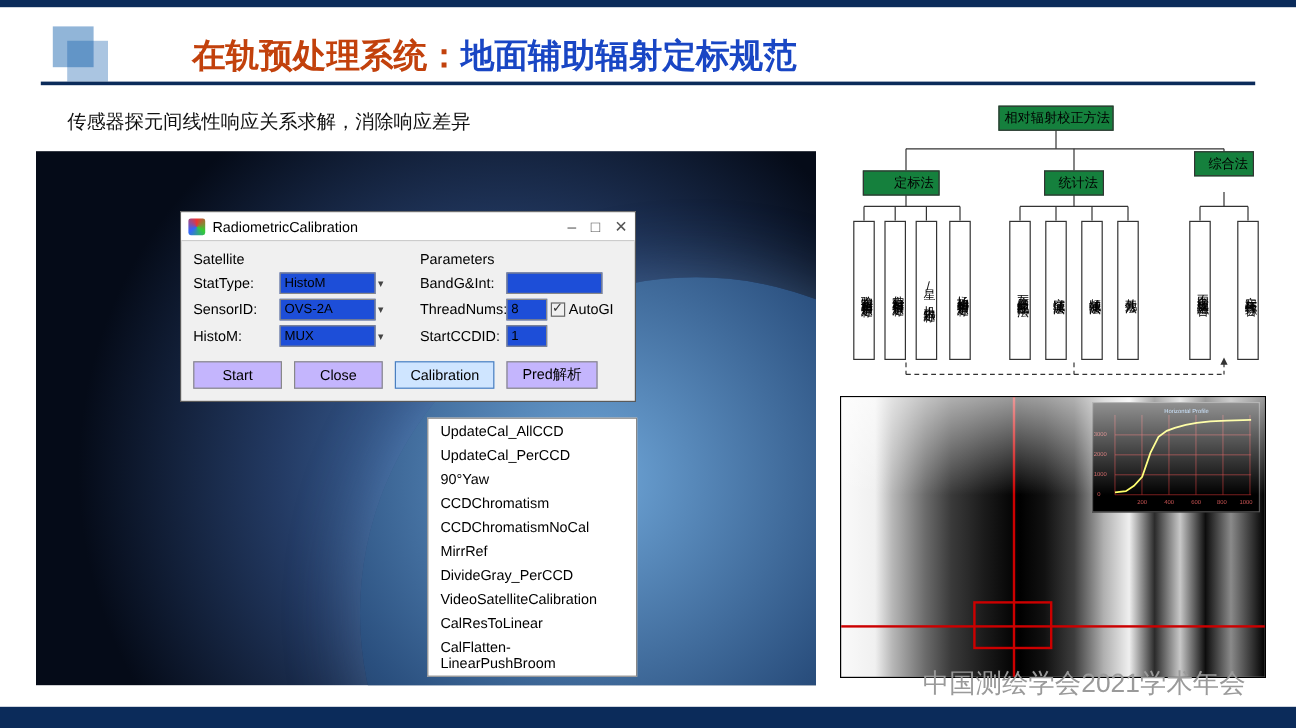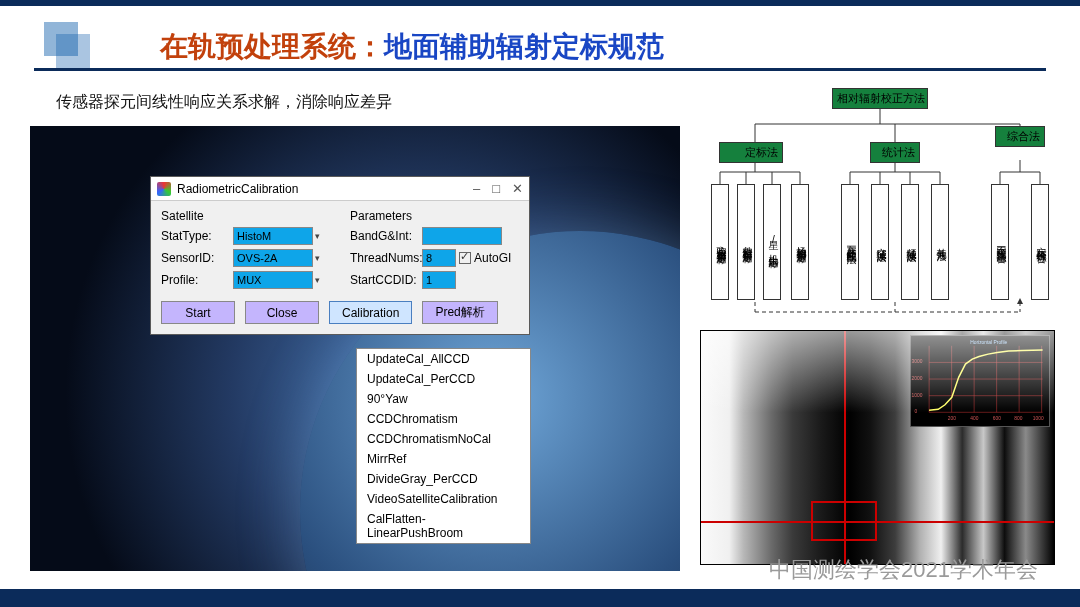--- a/index.html
+++ b/index.html
@@ -61,21 +61,21 @@
   .dlg-wbtns { margin-left: auto; display: flex; gap: 12px; font-size: 13px; color: #555; }
   .dlg-wbtns span { cursor: default; }
   .dlg-menu { padding: 2px 8px; background: #fff; border-bottom: 1px solid #ccc; }
   .dlg-menu span { margin-right: 14px; }
   .dlg-body { padding: 8px 10px 10px; }
   .row2 { display: flex; gap: 20px; }
   .col { flex: 1; }
   .lbl { display: inline-block; width: 72px; }
   .field { display: flex; align-items: center; margin: 4px 0; }
   .field input[type=text] {
-    width: 80px; height: 18px; border: 1px solid #888; background: #0ea5e9; font-size: 11px;
+    width: 80px; height: 18px; border: 1px solid #888; background: #1d4ed8; font-size: 11px;
     padding: 0 3px;
   }
   .field.small input[type=text] { width: 34px; }
   .chev { font-size: 9px; margin-left: 2px; color: #444; }
   .chk { width: 12px; height: 12px; margin: 0 3px; border: 1px solid #666; display: inline-block;
     position: relative; }
   .chk::after { content: "\2713"; position: absolute; top: -3px; left: 0; font-size: 11px; color: #333; }
   .btnrow { display: flex; gap: 10px; margin-top: 8px; }
   .wbtn {
     border: 1px solid #888; background: #c4b5fd; padding: 2px 12px; font-size: 12px;
@@ -163,21 +163,21 @@
             <span class="lbl">StatType:</span>
             <input type="text" value="HistoM" style="">
               <span class="chev">▾</span>
           </div>
           <div class="field">
             <span class="lbl">SensorID:</span>
             <input type="text" value="OVS-2A" style="">
               <span class="chev">▾</span>
           </div>
           <div class="field">
-            <span class="lbl">Profile:</span>
+            <span class="lbl">HistoM:</span>
             <input type="text" value="MUX" style="">
               <span class="chev">▾</span>
           </div>
         </div>
         <div class="col">
           <div>Parameters</div>
           <div class="field">
             <span class="lbl">BandG&amp;Int:</span>
             <input type="text" value="" style="">
           </div>
@@ -204,20 +204,21 @@
 
   <div class="dropdown">
     <div>UpdateCal_AllCCD</div>
     <div>UpdateCal_PerCCD</div>
     <div>90°Yaw</div>
     <div>CCDChromatism</div>
     <div>CCDChromatismNoCal</div>
     <div>MirrRef</div>
     <div>DivideGray_PerCCD</div>
     <div>VideoSatelliteCalibration</div>
+    <div>CalResToLinear</div>
     <div>CalFlatten-LinearPushBroom</div>
   </div>
 </div>
 
 <div class="diagram">
   <svg class="dlines">
     <g stroke="#333" fill="none" stroke-width="1">
       <line x1="180" y1="22" x2="180" y2="40"></line>
       <line x1="55" y1="40" x2="320" y2="40"></line>
       <line x1="55" y1="40" x2="55" y2="58"></line>

